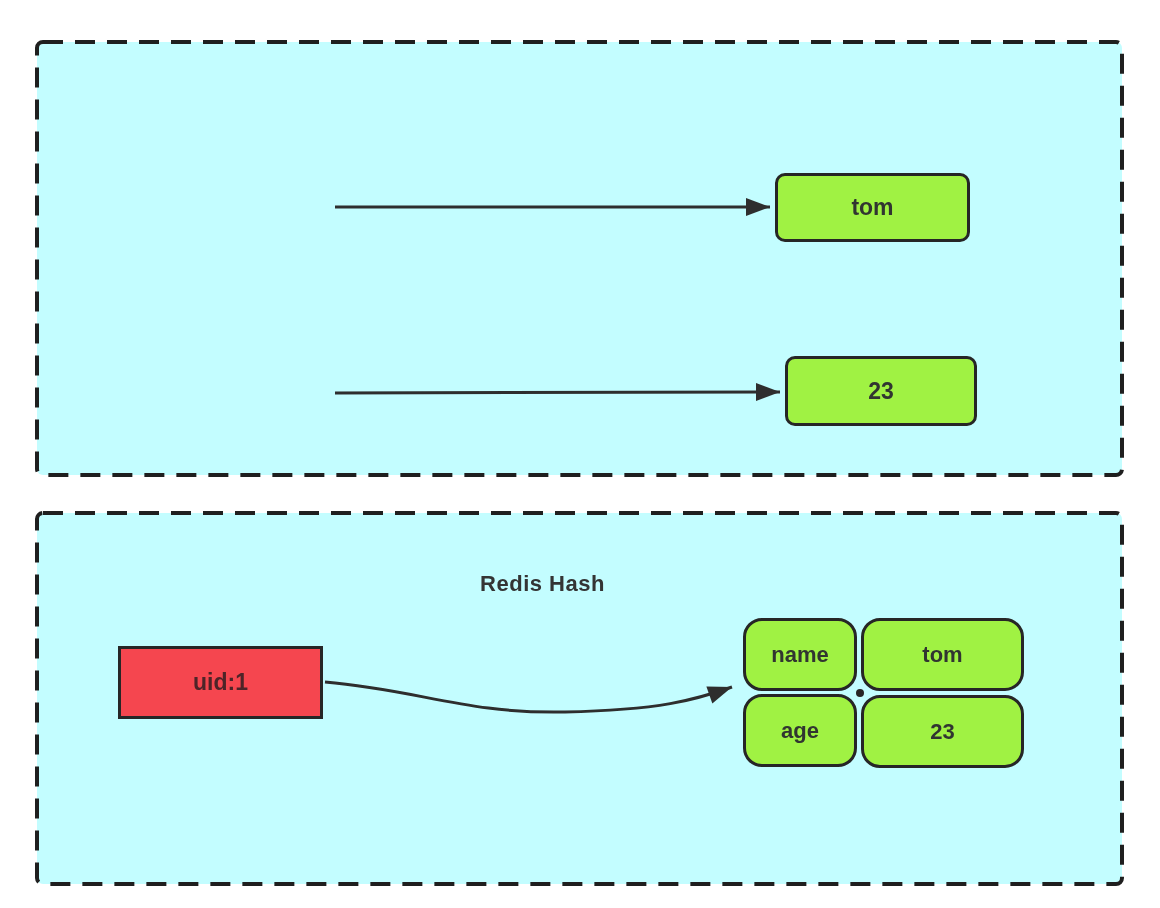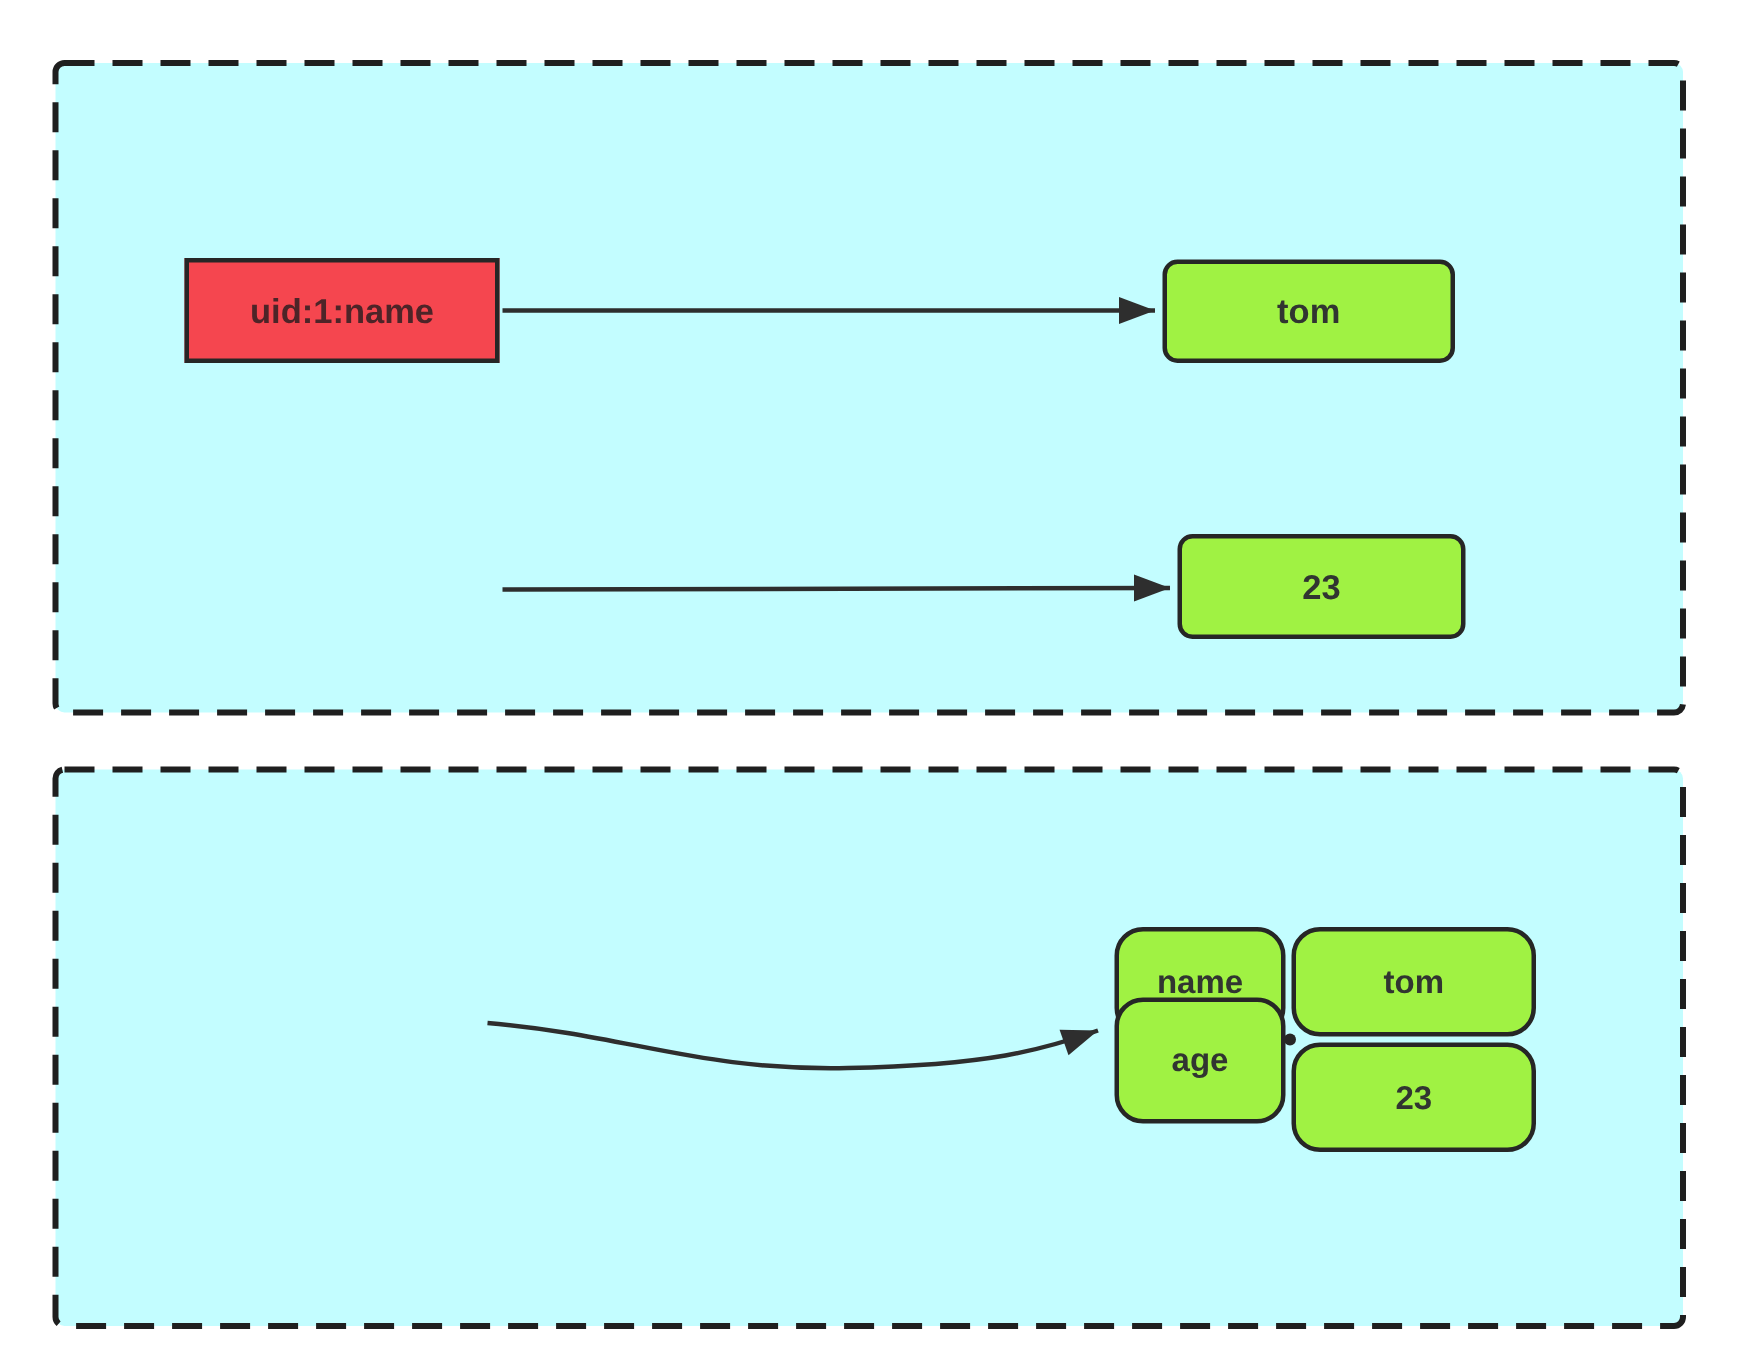--- a/index.html
+++ b/index.html
@@ -37,25 +37,26 @@
     <rect class="panel-rect" x="37" y="42" width="1085" height="433" rx="6"></rect>
     <rect class="panel-rect" x="37" y="513" width="1085" height="371" rx="6"></rect>
 
     <line class="connector" x1="335" y1="207" x2="770" y2="207" marker-end="url(#ah)"></line>
     <line class="connector" x1="335" y1="393" x2="780" y2="392" marker-end="url(#ah)"></line>
     <path class="connector" d="M325,682 C420,690 465,714 565,712 C660,710 695,700 732,687" marker-end="url(#ah)"></path>
     <circle class="junction-dot" cx="860" cy="693" r="4"></circle>
   </svg>
 
 
-  <div class="node key-box" style="left:123px;top:172px;width:210px;height:70px;">uid:1:name</div>
   <div class="node value-box" style="left:775px;top:173px;width:195px;height:69px;">tom</div>
 
   <div class="node value-box" style="left:785px;top:356px;width:192px;height:70px;">23</div>
 
+  <div class="panel-title" style="left:375px;top:571px;width:335px;">Redis Hash</div>
 
+  <div class="node key-box" style="left:118px;top:646px;width:205px;height:73px;">uid:1</div>
 
   <div class="node hash-cell" style="left:743px;top:618px;width:114px;height:73px;">name</div>
   <div class="node hash-cell" style="left:861px;top:618px;width:163px;height:73px;">tom</div>
-  <div class="node hash-cell" style="left:743px;top:665px;width:114px;height:84px;">age</div>
+  <div class="node hash-cell" style="left:743px;top:694px;width:114px;height:73px;">age</div>
   <div class="node hash-cell" style="left:861px;top:695px;width:163px;height:73px;">23</div>
 
 </div>
 
 </body></html>

